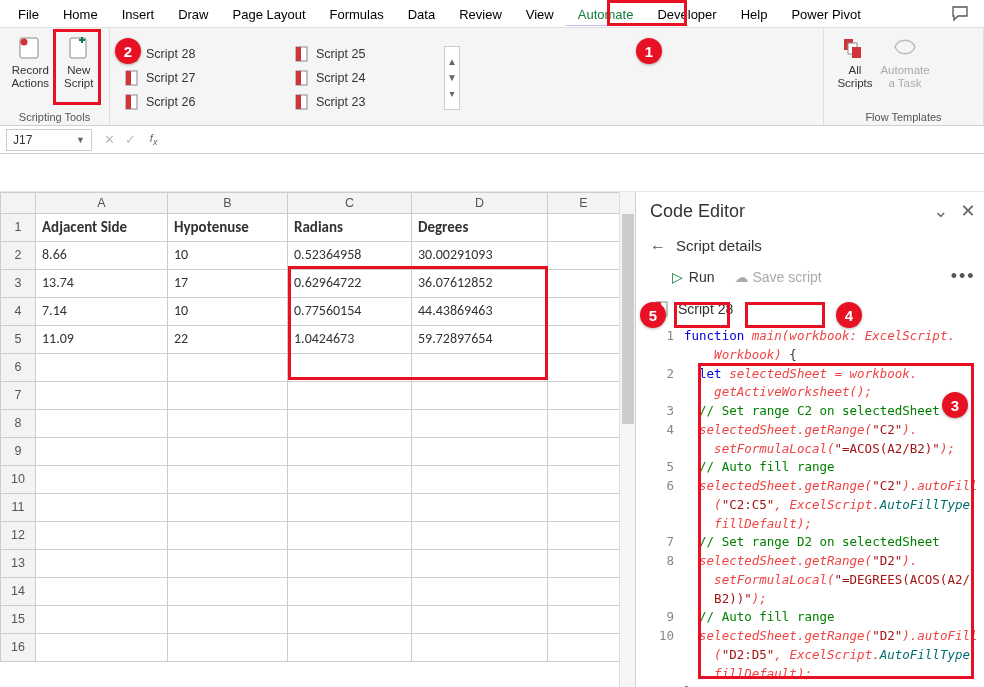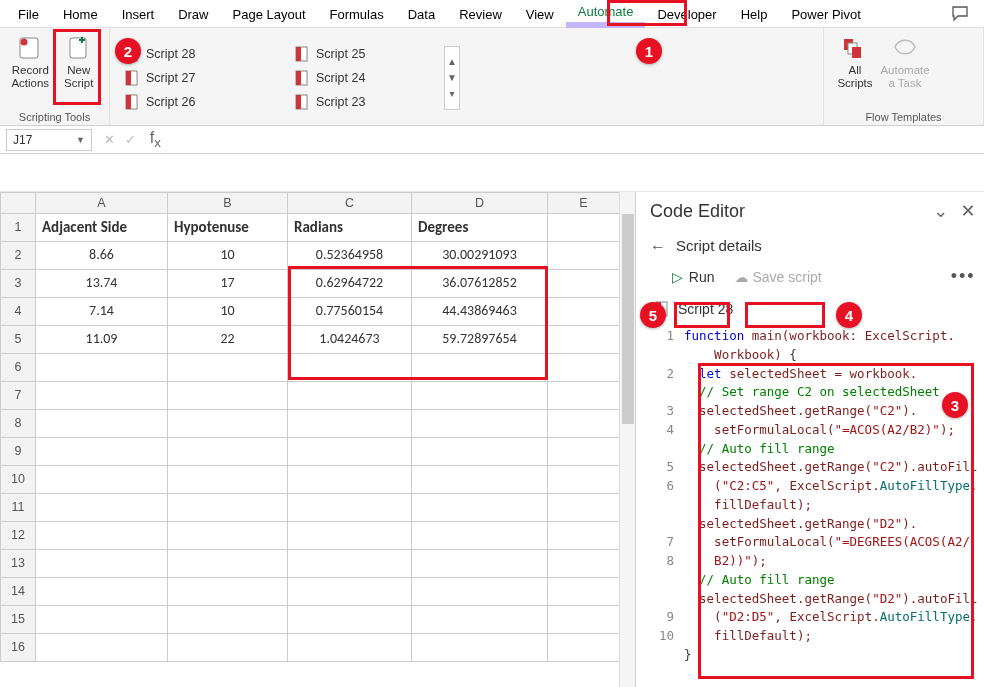--- a/index.html
+++ b/index.html
@@ -1,21 +1,21 @@
 <!DOCTYPE html>
 <html><head>
 <meta charset="utf-8">
 <style>
 * { box-sizing: border-box; margin: 0; padding: 0; }
 body { font-family: "Segoe UI", Arial, sans-serif; font-size: 13px; background: #fff; width: 984px; height: 687px; overflow: hidden; color: #333; }
 
 
 .tabs { display: flex; align-items: center; height: 28px; border-bottom: 1px solid #e0e0e0; background: #fff; padding: 0 6px; }
 .tab { padding: 5px 12px 3px; font-size: 13px; cursor: pointer; color: #000000; }
-.tab.active { color: #107c41; border-bottom: 6px solid #c4b5fd; font-weight: 500;}
+.tab.active { color: #107c41; border-bottom: 1px solid #c4b5fd; font-weight: 500;}
 .tabs .comment-icon { margin-left: auto; padding: 4px 8px; color: #555; }
 
 
 .ribbon { display: flex; background: #f5f5f5; border-bottom: 1px solid #d0d0d0; height: 98px; }
 .rib-group { display: flex; flex-direction: column; padding: 4px 6px 2px; border-right: 1px solid #e0e0e0; }
 .rib-group .group-body { flex: 1; display: flex; align-items: flex-start; }
 .rib-group .group-label { text-align: center; font-size: 11px; color: #555; padding: 2px 0 0; }
 
 .big-btn { display: flex; flex-direction: column; align-items: center; justify-content: flex-start; width: 50px; height: 68px; font-size: 11.5px; text-align: center; cursor: pointer; padding: 2px; line-height: 1.1; color: #333; position: relative;}
 .big-btn .ico { width: 28px; height: 28px; display: flex; align-items: center; justify-content: center; margin-bottom: 2px;}
@@ -25,38 +25,38 @@
 .script-item { display: flex; align-items: center; gap: 6px; font-size: 12.5px; height: 22px; cursor: pointer; width: 140px; }
 .script-icon { width: 16px; height: 16px; display: inline-flex; align-items: center; justify-content: center;}
 .n-arrow { display:flex; flex-direction:column; justify-content:center; align-items:center; width:16px; height:64px; border:1px solid #ccc; background:#fff; margin-left:6px;}
 .n-arrow span { font-size:10px; color:#666; line-height:1; padding:3px 0; cursor:pointer;}
 
 
 .fbar { display: flex; align-items: center; height: 28px; border-bottom: 1px solid #d0d0d0; background: #fff; }
 .namebox { width: 86px; border: 1px solid #ccc; height: 22px; margin: 0 4px 0 6px; padding: 2px 6px; font-size: 12px; display:flex; align-items:center; justify-content:space-between;}
 .namebox .dd { font-size: 9px; color: #666; }
 .fbar .fx-btns { display: flex; gap: 10px; padding: 0 8px; color: #bbb; font-size: 13px;}
-.fbar .fx-label { padding: 0 6px; color: #666; font-size: 16px;}
+.fbar .fx-label { padding: 0 6px; color: #666; font-style: italic; font-size: 11px;}
 
 
 .spacer { height: 38px; background: #fff; border-bottom: 1px solid #e8e8e8; }
 
 
 .main { display: flex; height: calc(687px - 28px - 98px - 28px - 38px); }
 
 
 .sheet { flex: 0 0 636px; position: relative; overflow: hidden; border-right: 1px solid #d0d0d0;}
 .col-headers { display: flex; position: sticky; top:0; }
 .corner { width: 36px; height: 22px; border: 1px solid #ccc; background: #f3f3f3;}
 .col-h { height: 22px; border: 1px solid #ccc; border-left: none; background: #f3f3f3; text-align: center; font-size: 12.5px; line-height: 20px; color: #555;}
 .row { display: flex; }
 .row-h { width: 36px; height: 28px; border: 1px solid #ccc; border-top: none; background: #f3f3f3; text-align: center; font-size: 12.5px; line-height: 26px; color: #555;}
 .cell { height: 28px; border-right: 1px solid #ccc; border-bottom: 1px solid #ccc; padding: 0 6px; font-size: 14px; line-height: 26px; font-family: Calibri, Arial, sans-serif; overflow: hidden;}
 .cell.bold { font-weight: 700; font-size: 15px;}
-.cell.r { text-align: center; }
+.cell.r { text-align: left; }
 .wA { width: 132px; } .wB { width: 120px; } .wC { width: 124px; } .wD { width: 136px; } .wE { width: 72px;}
 .vscroll { position:absolute; right:0; top:0; bottom:0; width:16px; background:#f5f5f5; border-left:1px solid #ddd;}
 .vscroll .thumb{position:absolute; top:22px; left:2px; width:12px; height:210px; background:#ccc;}
 
 
 .pane { flex: 1; background: #fff; display: flex; flex-direction: column; }
 .pane-title { display: flex; align-items: center; justify-content: space-between; padding: 8px 14px; font-size: 18px; color: #333; }
 .pane-title .rt { display:flex; gap:12px; color:#666;}
 .sd-header { display: flex; align-items: center; gap: 10px; padding: 6px 14px; color: #333; font-size: 15px;}
 .sd-header .back { color: #555; font-size: 16px; cursor:pointer;}
@@ -64,21 +64,21 @@
 .run-btn { display: flex; align-items: center; gap: 6px; font-size: 14px; color: #333; cursor: pointer; padding: 2px 6px;}
 .run-btn .play { color: #107c41; font-size: 14px;}
 .save-btn { display:flex; align-items:center; gap:4px; color:#aaa; font-size:14px; padding: 2px 6px;}
 .more { margin-left:auto; font-size:18px; color:#555; letter-spacing:2px; cursor:pointer;}
 .script-name-row { display:flex; align-items:center; gap:8px; padding: 4px 14px 6px 18px; font-size: 14px;}
 .code { display: flex; font-family: Consolas, monospace; font-size: 12.5px; line-height: 1.5; margin: 0 8px 0 18px; flex:1; overflow:hidden;}
 .gutter { width: 26px; text-align: right; color: #888; padding: 4px 6px 4px 0;}
 .gutter div { height: 18.75px; }
 .code-body { flex:1; padding: 4px 4px; position:relative; }
 .code-line { white-space: pre; height: 18.75px;}
-.k-blue { color: #0000db; } .k-teal { color: #036d72; } .k-green { color: #008000; text-align: right; } .k-red { color: #a31515; } .k-black{color:#7f1d1d;} .k-brace{color:#333;}
+.k-blue { color: #0000db; } .k-teal { color: #036d72; font-style: italic; } .k-green { color: #008000; text-align: right; } .k-red { color: #a31515; } .k-black{color:#ef4444;font-style:italic;} .k-brace{color:#333;}
 
 
 .callout { position: absolute; width: 26px; height: 26px; border-radius: 50%; background: #e81123; color: #fff; font-weight: 700; font-size: 15px; display: flex; align-items: center; justify-content: center; z-index: 50; box-shadow: 0 1px 3px rgba(0,0,0,.3);}
 .redbox { position: absolute; border: 3px solid #e81123; z-index: 40; pointer-events:none;}
 
 svg { display:block; }
 </style>
 </head>
 <body>
 
@@ -429,27 +429,29 @@
           <div>9</div>
           <div>10</div>
           <div></div>
           <div></div>
           <div>11</div>
         </div>
       <div class="code-body" id="code-body">
           <div class="code-line"><span class="k-blue">function</span><span class="k-black"> main(workbook: ExcelScript.</span></div>
           <div class="code-line"><span class="k-black">    Workbook) </span><span class="k-brace">{</span></div>
           <div class="code-line"><span class="k-blue">  let</span><span class="k-black"> selectedSheet = workbook.</span></div>
+          <div class="code-line"><span class="k-black">    getActiveWorksheet();</span></div>
           <div class="code-line"><span class="k-green">  // Set range C2 on selectedSheet</span></div>
           <div class="code-line"><span class="k-black">  selectedSheet.getRange(</span><span class="k-red">"C2"</span><span class="k-black">).</span></div>
           <div class="code-line"><span class="k-black">    setFormulaLocal(</span><span class="k-red">"=ACOS(A2/B2)"</span><span class="k-black">);</span></div>
           <div class="code-line"><span class="k-green">  // Auto fill range</span></div>
           <div class="code-line"><span class="k-black">  selectedSheet.getRange(</span><span class="k-red">"C2"</span><span class="k-black">).autoFill</span></div>
           <div class="code-line"><span class="k-black">    (</span><span class="k-red">"C2:C5"</span><span class="k-black">, ExcelScript.</span><span class="k-teal">AutoFillType</span><span class="k-black">.</span></div>
           <div class="code-line"><span class="k-black">    fillDefault);</span></div>
+          <div class="code-line"><span class="k-green">  // Set range D2 on selectedSheet</span></div>
           <div class="code-line"><span class="k-black">  selectedSheet.getRange(</span><span class="k-red">"D2"</span><span class="k-black">).</span></div>
           <div class="code-line"><span class="k-black">    setFormulaLocal(</span><span class="k-red">"=DEGREES(ACOS(A2/</span></div>
           <div class="code-line"><span class="k-red">    B2))"</span><span class="k-black">);</span></div>
           <div class="code-line"><span class="k-green">  // Auto fill range</span></div>
           <div class="code-line"><span class="k-black">  selectedSheet.getRange(</span><span class="k-red">"D2"</span><span class="k-black">).autoFill</span></div>
           <div class="code-line"><span class="k-black">    (</span><span class="k-red">"D2:D5"</span><span class="k-black">, ExcelScript.</span><span class="k-teal">AutoFillType</span><span class="k-black">.</span></div>
           <div class="code-line"><span class="k-black">    fillDefault);</span></div>
           <div class="code-line"><span class="k-brace">}</span></div>
         </div>
     </div>

